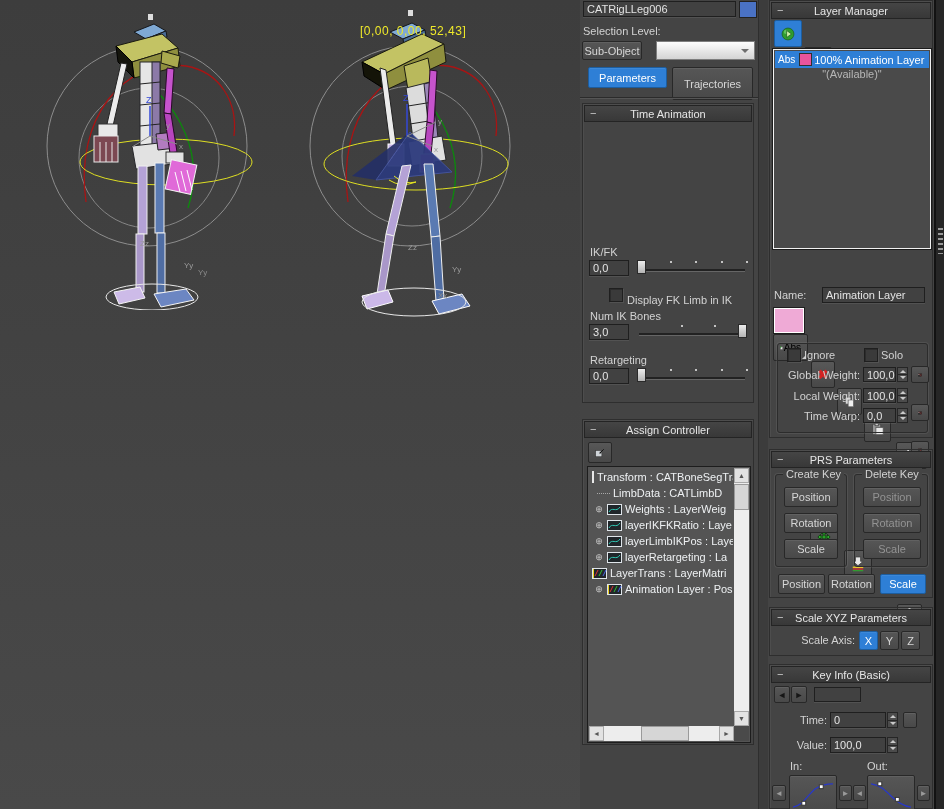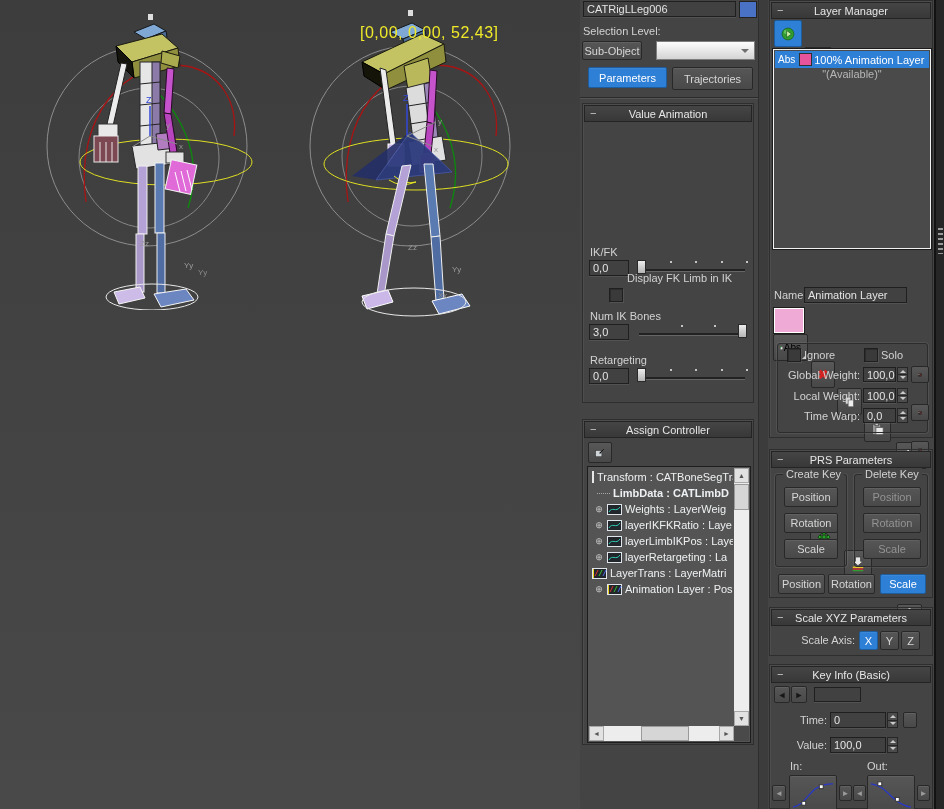--- a/index.html
+++ b/index.html
@@ -5,21 +5,21 @@
   html,body{margin:0;padding:0;background:#2a2a2a;}
   .app{position:relative;width:944px;height:809px;overflow:hidden;
        font-family:"Liberation Sans",sans-serif;font-size:11px;color:#d6d6d6;
        background:#444;user-select:none;}
   .abs{position:absolute;}
 
   
   .viewport{position:absolute;left:0;top:0;width:580px;height:809px;
             background:linear-gradient(#3d3d3d,#494949);}
   .rig{position:absolute;}
-  .coord{position:absolute;left:360px;top:24px;color:#efe929;font-size:16px;letter-spacing:.5px;}
+  .coord{position:absolute;left:360px;top:24px;color:#efe929;font-size:12px;letter-spacing:.5px;}
 
   
   .midpanel{position:absolute;left:580px;top:0;width:178px;height:809px;background:#444;}
   .rightpanel{position:absolute;left:768px;top:0;width:166px;height:809px;background:#444;}
   .panelgap{position:absolute;left:758px;top:0;width:10px;height:809px;background:#3c3c3c;border-left:1px solid #2e2e2e;}
   .splitter{position:absolute;left:934px;top:0;width:10px;height:809px;background:#262626;border-left:2px solid #121212;}
   .grip{position:absolute;left:2px;top:228px;width:5px;height:26px;
         background:repeating-linear-gradient(180deg,#9a9a9a 0 2px,transparent 2px 5px);}
 
   
@@ -62,21 +62,21 @@
 
   .combo{background:linear-gradient(#fdfdfd,#d4d4d4);border:1px solid #7e7e7e;box-sizing:border-box;}
   .combo .carr{position:absolute;right:5px;top:7px;width:0;height:0;border:4px solid transparent;border-top-color:#6e6e6e;}
 
   
   .tree{box-sizing:border-box;background:#545454;border:1px solid #1d1d1d;overflow:hidden;}
   .trow{position:absolute;left:1px;right:17px;height:16px;display:flex;align-items:center;gap:3px;color:#eef1f3;overflow:hidden;white-space:nowrap;}
   .trow .texp{width:10px;font-size:9px;color:#c6c6c6;text-align:center;flex:none;}
   .trow .dots{width:13px;border-top:1px dotted #a8a8a8;flex:none;}
   .trow svg{flex:none;}
-  .bold{font-weight:bold;}
+  .bold{font-weight:normal;}
   .caret{width:2px;height:12px;background:#e8e8e8;flex:none;}
 
   
   .vscroll{position:absolute;top:1px;right:1px;bottom:16px;width:15px;background:#ededed;}
   .hscroll{position:absolute;left:1px;right:16px;bottom:1px;height:15px;background:#ededed;}
   .sbtn{position:absolute;background:#e2e2e2;border:1px solid #a8a8a8;box-sizing:border-box;
         display:flex;align-items:center;justify-content:center;color:#555;font-size:7px;line-height:1;}
   .sthumb{position:absolute;background:#d6d6d6;border:1px solid #9a9a9a;box-sizing:border-box;}
   .scorner{position:absolute;right:1px;bottom:1px;width:15px;height:15px;background:#4a4a4a;}
 
@@ -226,42 +226,42 @@
     <div class="field abs" style="left:3px;top:1px;width:153px;height:16px">CATRigLLeg006</div>
     <div class="colorbtn abs" style="left:159px;top:1px;width:16px;height:15px"></div>
 
     <div class="lbl" style="left:3px;top:25px">Selection Level:</div>
     <button class="btn abs" style="left:2px;top:41px;width:60px;height:19px">Sub-Object</button>
     <div class="combo abs" style="left:76px;top:41px;width:99px;height:19px">
       <span class="carr"></span>
     </div>
 
     <button class="btn blue abs" style="left:8px;top:67px;width:79px;height:21px">Parameters</button>
-    <button class="btn abs" style="left:92px;top:67px;width:81px;height:23px">Trajectories</button>
+    <button class="btn abs" style="left:92px;top:67px;width:81px;height:33px">Trajectories</button>
     <div class="hline abs" style="left:0;top:97px;width:178px"></div>
 
     <div class="rollout abs" style="left:2px;top:103px;width:172px;height:300px">
       <div class="rhead">
         <span class="rminus">−</span>
-        <span>Value Animation</span>
+        <span>Time Animation</span>
       </div>
 
       <div class="lbl" style="left:7px;top:142px">IK/FK</div>
       <div class="field abs" style="left:6px;top:156px;width:40px;height:16px">0,0</div>
       <div class="slider abs" style="left:54px;top:154px;width:110px">
         <i class="track"></i>
         <i class="tick" style="left:30%"></i>
           <i class="tick" style="left:53%"></i>
         <i class="tick" style="left:76%"></i>
           <i class="tick" style="left:99%"></i>
         <i class="handle" style="left:0"></i>
       </div>
 
       <span class="checkbox abs" style="left:26px;top:184px"></span>
-      <div class="lbl" style="left:44px;top:168px">Display FK Limb in IK</div>
+      <div class="lbl" style="left:44px;top:190px">Display FK Limb in IK</div>
 
       <div class="lbl" style="left:7px;top:206px">Num IK Bones</div>
       <div class="field abs" style="left:6px;top:220px;width:40px;height:16px">3,0</div>
       <div class="slider abs" style="left:54px;top:218px;width:110px">
         <i class="track"></i>
         <i class="tick" style="left:40%"></i>
           <i class="tick" style="left:70%"></i>
         <i class="handle" style="left:101px"></i>
       </div>
 
@@ -452,21 +452,21 @@
         <svg width="18" height="16" viewBox="0 0 18 16">
           <polygon points="4,1 7,1 7,5 9,5 5.5,9 2,5 4,5" fill="#d8d8d8" stroke="#444"></polygon>
           <polygon points="12,1 15,1 15,5 17,5 13.5,9 10,5 12,5" fill="#d8d8d8" stroke="#444"></polygon>
           <rect x="2" y="10" width="14" height="1.6" fill="#d03030"></rect>
           <rect x="2" y="12" width="14" height="1.6" fill="#e8c820"></rect>
           <rect x="2" y="14" width="14" height="1.6" fill="#30a030"></rect>
         </svg>
       </button>
 
       <div class="lbl" style="left:4px;top:288px">Name:</div>
-      <div class="field abs" style="left:34px;top:286px;width:103px;height:16px">Animation Layer</div>
+      <div class="field abs" style="left:52px;top:286px;width:103px;height:16px">Animation Layer</div>
 
       <button class="swatch abs" style="left:3px;top:306px;width:32px;height:27px"></button>
       <button class="ibtn abs" style="left:40px;top:306px;width:28px;height:27px">
         <svg width="18" height="18" viewBox="0 0 16 16">
           <path d="M8,1 L11,4 H9 V7 H12 V5 L15,8 L12,11 V9 H9 V12 H11 L8,15 L5,12 H7 V9 H4 V11 L1,8 L4,5 V7 H7 V4 H5 Z" fill="#2fae2f" stroke="#0b3b0b"></path>
         </svg>
       </button>
       <button class="ibtn abs" style="left:74px;top:306px;width:28px;height:27px">
         <svg width="16" height="17" viewBox="0 0 16 17">
           <polygon points="5,1 11,1 11,6 14,6 8,11 2,6 5,6" fill="#e8e8e8" stroke="#444"></polygon>

